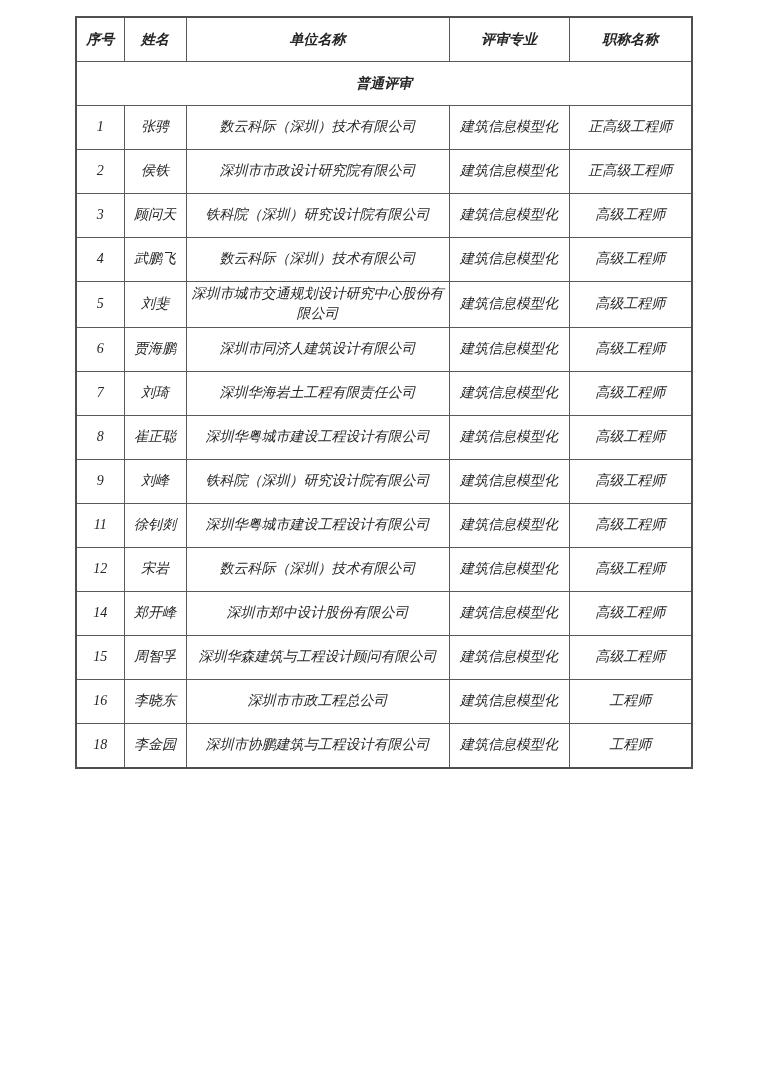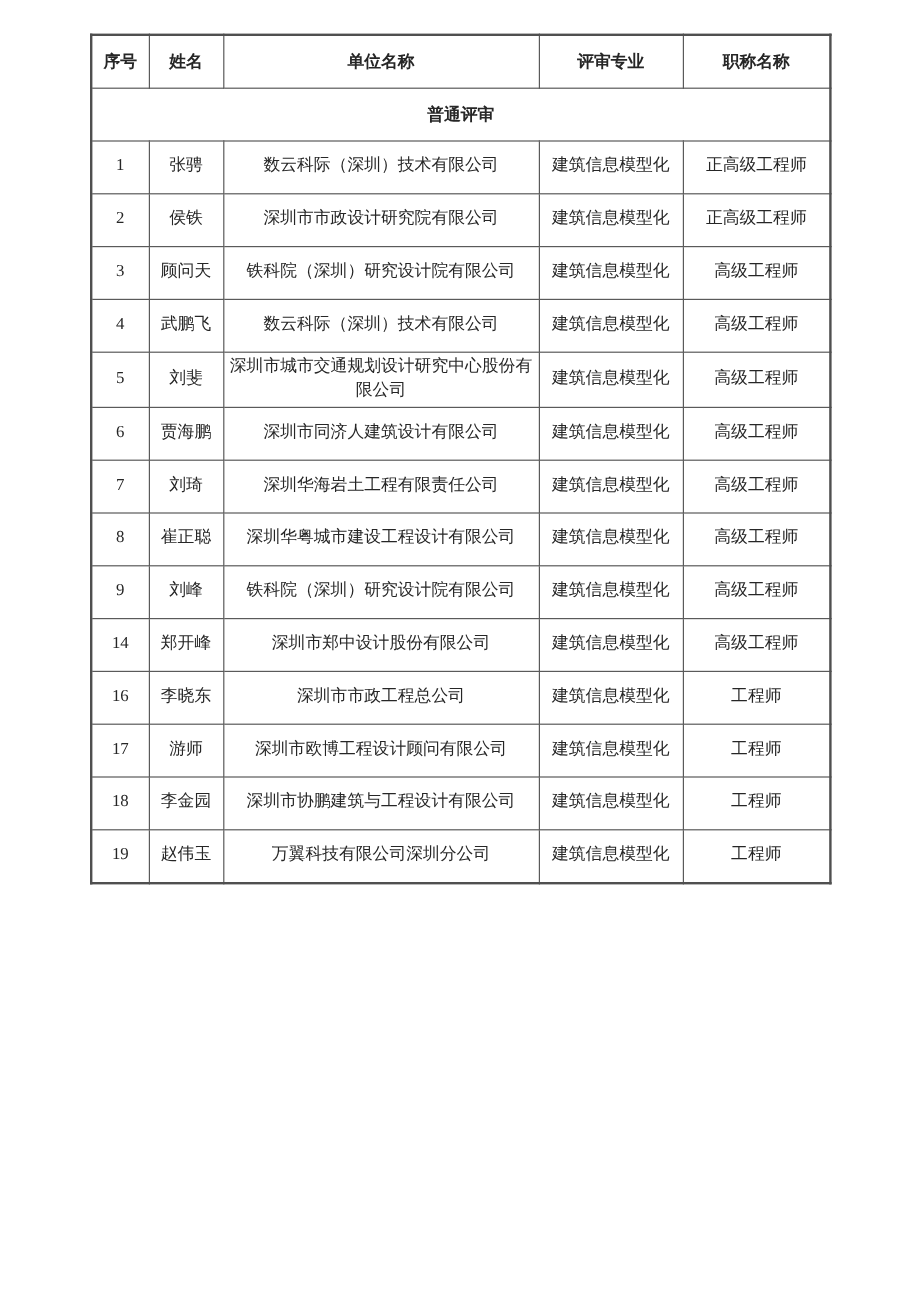--- a/index.html
+++ b/index.html
@@ -10,21 +10,22 @@
   body {
     width: 763px;
     height: 1080px;
     font-family: "Liberation Serif", "DejaVu Serif", serif;
     color: #262626;
   }
   .page {
     box-sizing: border-box;
     width: 763px;
     height: 1080px;
-    padding: 28px 72px 0 75px;
+    padding: 16px 72px 0 75px;
+    font-style: italic;
   }
   table.roster {
     border-collapse: collapse;
     table-layout: fixed;
     width: 616px;
     border: 2px solid #4f4f4f;
   }
   table.roster th,
   table.roster td {
     border: 1px solid #5a5a5a;
@@ -139,60 +140,67 @@
 
   <tr class="data-row">
     <td>9</td>
     <td>刘峰</td>
     <td>铁科院（深圳）研究设计院有限公司</td>
     <td>建筑信息模型化</td>
     <td>高级工程师</td>
   </tr>
 
 
-
+  <tr class="data-row">
+    <td>11</td>
+    <td>徐钊剡</td>
+    <td>深圳华粤城市建设工程设计有限公司</td>
+    <td>建筑信息模型化</td>
+    <td>高级工程师</td>
+  </tr>
+
+  <tr class="data-row">
+    <td>12</td>
+    <td>宋岩</td>
+    <td>数云科际（深圳）技术有限公司</td>
+    <td>建筑信息模型化</td>
+    <td>高级工程师</td>
+  </tr>
 
 
   <tr class="data-row">
     <td>14</td>
     <td>郑开峰</td>
     <td>深圳市郑中设计股份有限公司</td>
     <td>建筑信息模型化</td>
     <td>高级工程师</td>
   </tr>
 
+  <tr class="data-row">
+    <td>15</td>
+    <td>周智孚</td>
+    <td>深圳华森建筑与工程设计顾问有限公司</td>
+    <td>建筑信息模型化</td>
+    <td>高级工程师</td>
+  </tr>
 
   <tr class="data-row">
     <td>16</td>
     <td>李晓东</td>
     <td>深圳市市政工程总公司</td>
     <td>建筑信息模型化</td>
     <td>工程师</td>
   </tr>
 
-  <tr class="data-row">
-    <td>17</td>
-    <td>游师</td>
-    <td>深圳市欧博工程设计顾问有限公司</td>
-    <td>建筑信息模型化</td>
-    <td>工程师</td>
-  </tr>
 
   <tr class="data-row">
     <td>18</td>
     <td>李金园</td>
     <td>深圳市协鹏建筑与工程设计有限公司</td>
     <td>建筑信息模型化</td>
     <td>工程师</td>
   </tr>
 
-  <tr class="data-row">
-    <td>19</td>
-    <td>赵伟玉</td>
-    <td>万翼科技有限公司深圳分公司</td>
-    <td>建筑信息模型化</td>
-    <td>工程师</td>
-  </tr>
 
 
 </tbody>
   </table>
 </div>
 
 </body></html>

